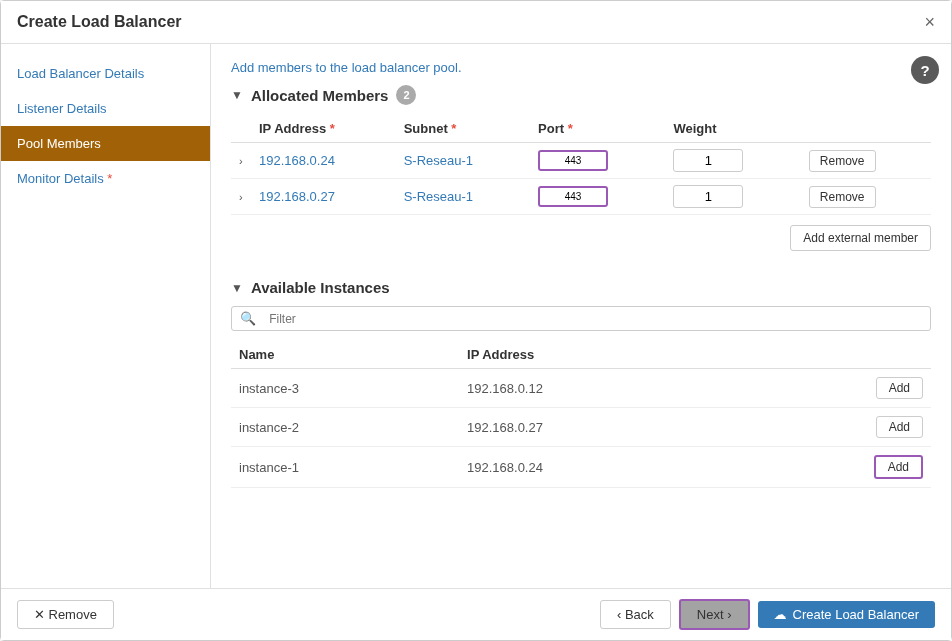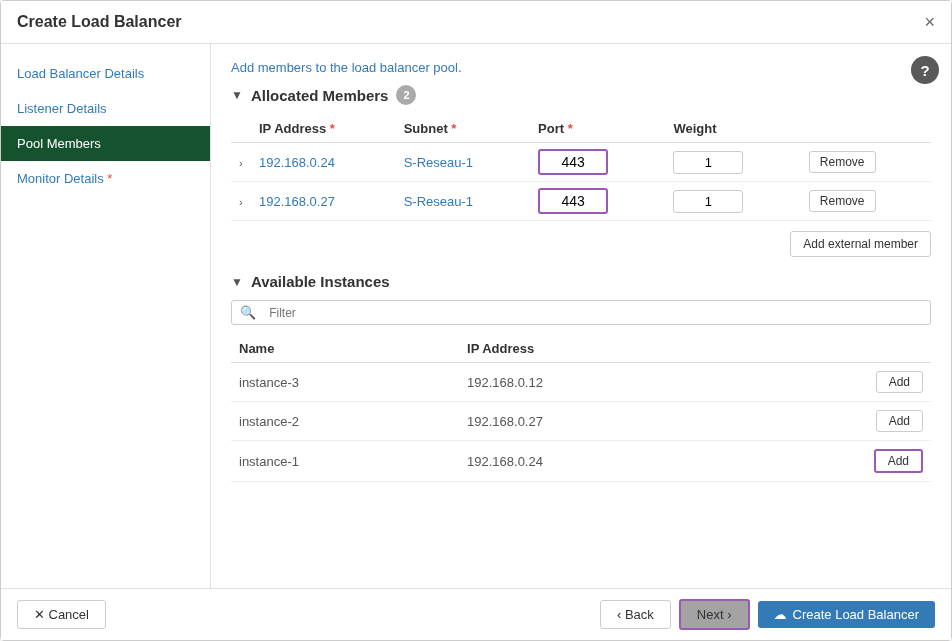--- a/index.html
+++ b/index.html
@@ -53,21 +53,21 @@
       padding: 12px 0;
       background: #fff;
     }
     .sidebar-item {
       padding: 10px 16px;
       cursor: pointer;
       color: #337ab7;
       font-size: 13px;
     }
     .sidebar-item.active {
-      background: #14532d;
+      background: #a16207;
       color: #fff;
     }
     .sidebar-item.required::after {
       content: ' *';
       color: #e74c3c;
     }
     .content {
       flex: 1;
       padding: 16px 20px;
       overflow-y: auto;
@@ -138,21 +138,21 @@
       color: #337ab7;
     }
     table.members-table td.normal {
       color: #333;
     }
     .port-input {
       width: 70px;
       padding: 3px 3px;
       border: 2px solid #9b59b6;
       border-radius: 3px;
-      font-size: 14px;
+      font-size: 10px;
       text-align: center;
     }
     .weight-input {
       width: 70px;
       padding: 3px 6px;
       border: 1px solid #ccc;
       border-radius: 3px;
       font-size: 13px;
       text-align: center;
     }
@@ -167,21 +167,21 @@
     }
     .add-external-btn {
       padding: 5px 12px;
       background: #fff;
       border: 1px solid #ccc;
       border-radius: 3px;
       cursor: pointer;
       font-size: 12px;
       color: #333;
       float: right;
-      margin-bottom: 8px;
+      margin-bottom: 20px;
       text-align: right;
     }
     .clearfix::after { content: ''; display: table; clear: both; }
     .available-section {
       margin-top: 8px;
     }
     .filter-bar {
       display: flex;
       align-items: center;
       border: 1px solid #ccc;
@@ -397,21 +397,21 @@
               <td>192.168.0.24</td>
               <td style="text-align:right;"><button class="add-btn highlighted">Add</button></td>
             </tr>
           </tbody>
         </table>
       </div>
     </div>
   </div>
 
   <div class="modal-footer">
-    <button class="cancel-btn">✕ Cancel</button>
+    <button class="cancel-btn">✕ Remove</button>
     <div class="footer-right">
       <button class="back-btn">‹ Back</button>
       <button class="next-btn">Next ›</button>
       <button class="create-btn">
         <span>☁</span>
         <span>Create Load Balancer</span>
       </button>
     </div>
   </div>
 </div>

